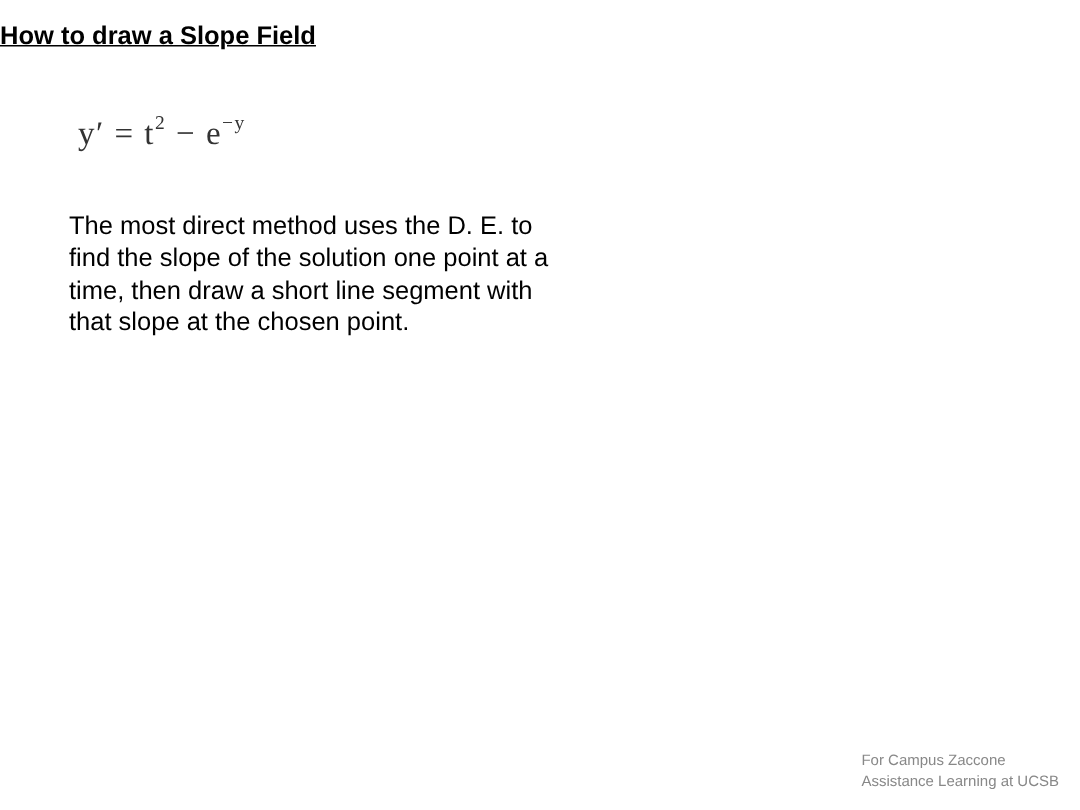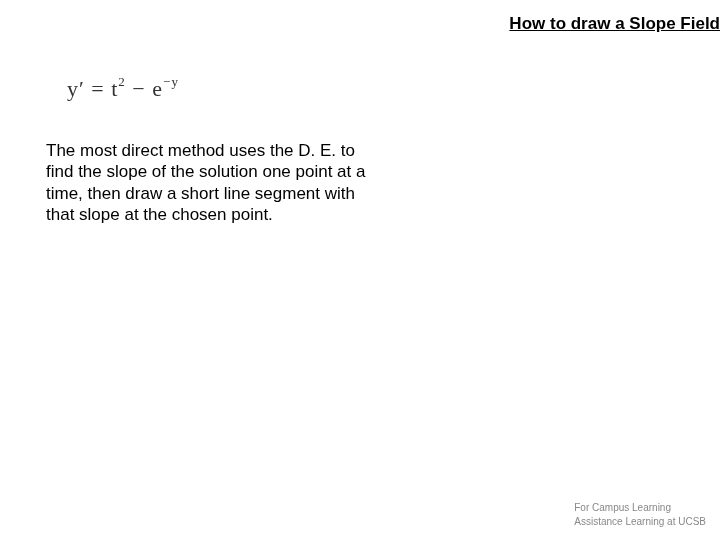--- a/index.html
+++ b/index.html
@@ -9,36 +9,35 @@
     }
     body {
       width: 720px;
       height: 540px;
       background: #ffffff;
       font-family: Verdana, Geneva, sans-serif;
       position: relative;
       overflow: hidden;
     }
     .title {
-      text-align: right;
+      text-align: left;
       font-size: 17px;
       font-weight: bold;
       text-decoration: underline;
       color: #000;
       padding-top: 14px;
     }
     .equation {
       position: absolute;
       top: 76px;
       left: 52px;
       font-family: 'Times New Roman', Calibri, serif;
       font-size: 22px;
       color: #333;
       letter-spacing: 1px;
-      margin-left: 15px;
     }
     .equation sup {
       font-size: 13px;
       vertical-align: super;
       position: relative;
       top: -2px;
     }
     .equation .sup-neg {
       font-size: 13px;
       vertical-align: super;
@@ -70,15 +69,15 @@
 
 <div class="title">How to draw a Slope Field</div>
 
 <div class="equation">
   <span>y</span><span>′</span><span> = </span><span>t</span><sup>2</sup><span> − </span><span>e</span><span class="sup-neg">−y</span>
 </div>
 
 <div class="body-text">The most direct method uses the D. E. to find the slope of the solution one point at a time, then draw a short line segment with that slope at the chosen point.</div>
 
 <div class="footer">
-  <div>For Campus Learning</div>
+  <div>For Campus Zaccone</div>
   <div>Assistance Learning at UCSB</div>
 </div>
 
 </body></html>

